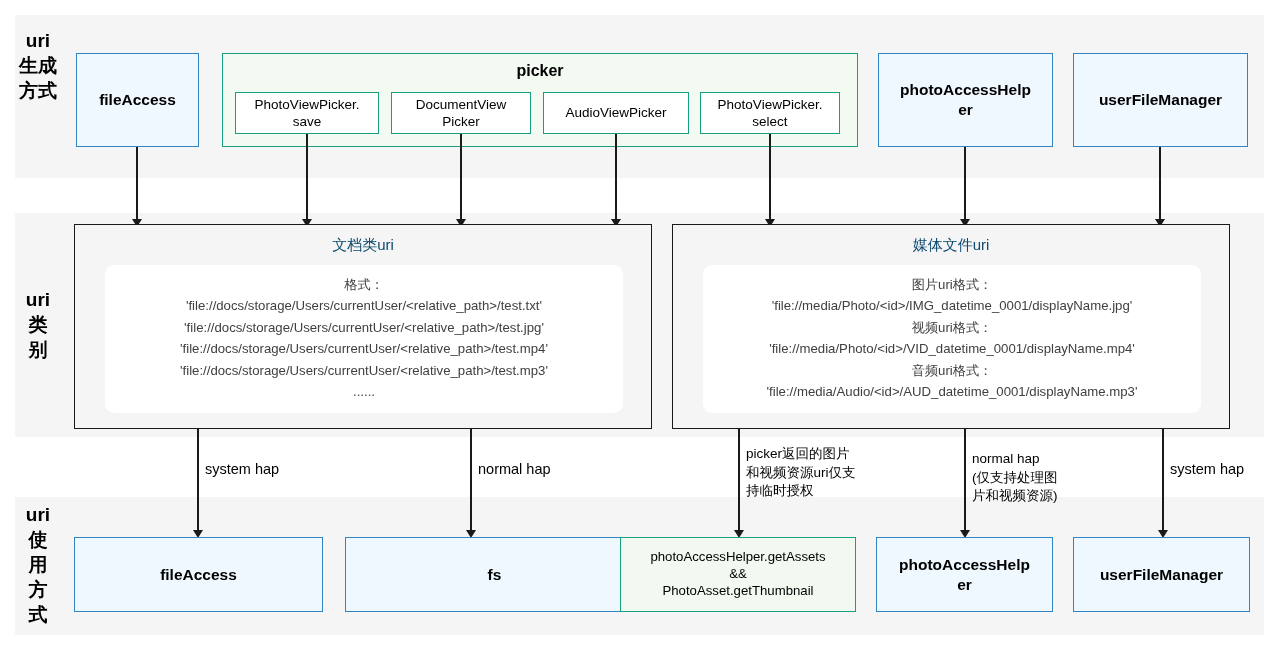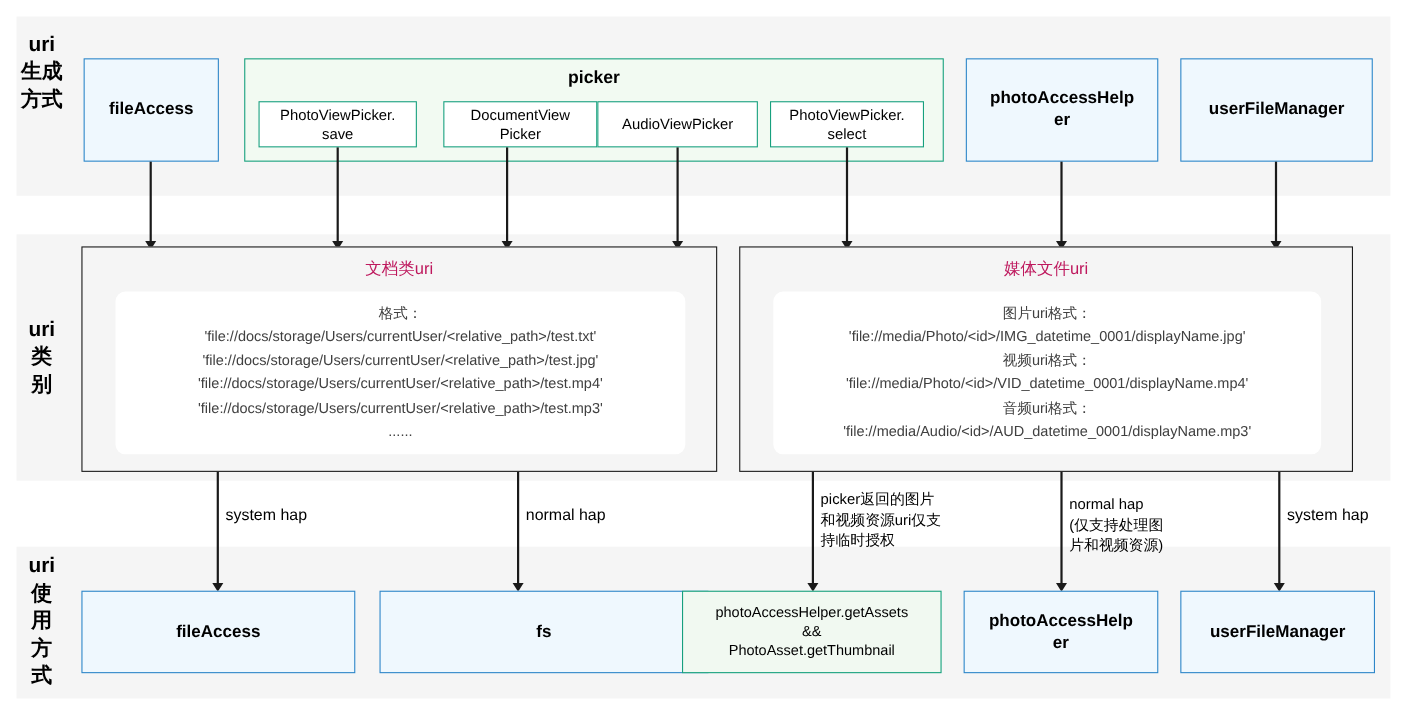--- a/index.html
+++ b/index.html
@@ -91,21 +91,21 @@
   }
 
   
   .cat-title {
     position: absolute;
     top: 10px;
     left: 0;
     width: 100%;
     text-align: center;
     font-size: 15px;
-    color: #be185d;
+    color: #0c4a6e;
   }
   .cat-inner {
     position: absolute;
     box-sizing: border-box;
     background: #ffffff;
     border-radius: 9px;
     padding: 9px 13px;
     font-size: 13.2px;
     line-height: 1.62;
     color: #404040;
@@ -162,21 +162,21 @@
 式</div>
 
   <div class="node blue" style="left:76px; top:53px; width:123px; height:94px;">fileAccess</div>
 
   <div id="picker-group" style="left:222px; top:53px; width:636px; height:94px;">
     <div id="picker-title">picker</div>
   </div>
 
   <div class="node white-green" style="left:235px; top:92px; width:144px; height:42px; white-space:pre-line;">PhotoViewPicker.
 save</div>
-  <div class="node white-green" style="left:391px; top:92px; width:140px; height:42px; white-space:pre-line;margin-left:12px;">DocumentView
+  <div class="node white-green" style="left:391px; top:92px; width:140px; height:42px; white-space:pre-line;">DocumentView
 Picker</div>
   <div class="node white-green" style="left:543px; top:92px; width:146px; height:42px; white-space:pre-line;">AudioViewPicker</div>
   <div class="node white-green" style="left:700px; top:92px; width:140px; height:42px; white-space:pre-line;">PhotoViewPicker.
 select</div>
 
   <div class="node blue" style="left:878px; top:53px; width:175px; height:94px; white-space:pre-line;">photoAccessHelp
 er</div>
   <div class="node blue" style="left:1073px; top:53px; width:175px; height:94px;">userFileManager</div>
 
   <div class="vline" style="left:136px; top:147px; height:74px;"></div>

